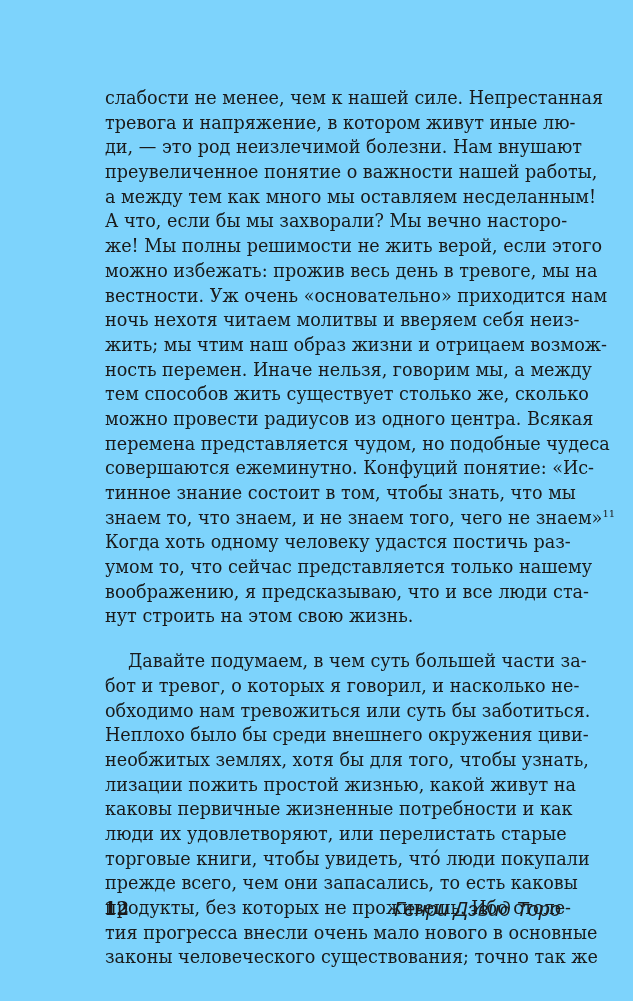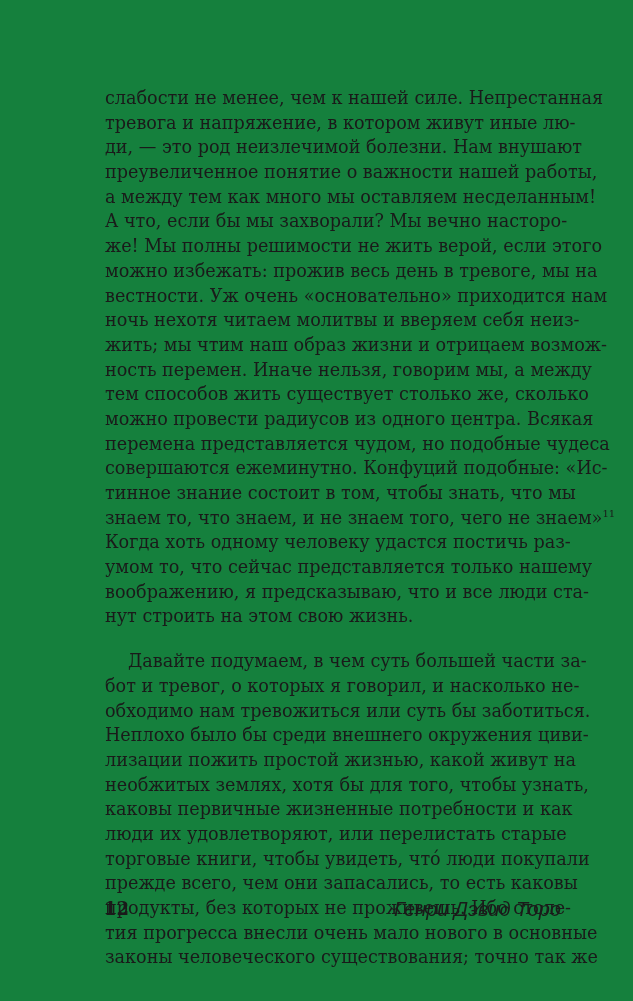--- a/index.html
+++ b/index.html
@@ -1,17 +1,17 @@
 <!DOCTYPE html>
 <html><head>
 <meta charset="utf-8">
 <style>
   html, body { margin: 0; padding: 0; background: #ffffff; }
   body { width: 633px; height: 1001px; position: relative; overflow: hidden; }
-  .page { position: absolute; left: 0; top: 0; width: 633px; height: 1001px; background: #15803d; }
+  .page { position: absolute; left: 0; top: 0; width: 633px; height: 1001px; background: #7dd3fc; }
   .text-block {
     position: absolute; left: 105px; top: 86px; width: 456px;
     font-family: "DejaVu Serif", "Liberation Serif", serif;
     font-size: 17.6px; line-height: 24.7px; color: #1a1a1a;
   }
   .line { display: block; white-space: nowrap; text-align: justify; text-align-last: justify; height: 24.7px; }
   .line.last { text-align-last: left; }
   .line.indent { padding-left: 23px; margin-top: 20px; }
   sup { font-size: 10px; line-height: 0; vertical-align: 7px; margin-top: 16px; }
   .footer-num {
@@ -38,33 +38,33 @@
     <span class="line">А что, если бы мы захворали? Мы вечно насторо-</span>
     <span class="line">же! Мы полны решимости не жить верой, если этого</span>
     <span class="line">можно избежать: прожив весь день в тревоге, мы на</span>
     <span class="line">вестности. Уж очень «основательно» приходится нам</span>
     <span class="line">ночь нехотя читаем молитвы и вверяем себя неиз-</span>
     <span class="line">жить; мы чтим наш образ жизни и отрицаем возмож-</span>
     <span class="line">ность перемен. Иначе нельзя, говорим мы, а между</span>
     <span class="line">тем способов жить существует столько же, сколько</span>
     <span class="line">можно провести радиусов из одного центра. Всякая</span>
     <span class="line">перемена представляется чудом, но подобные чудеса</span>
-    <span class="line">совершаются ежеминутно. Конфуций подобные: «Ис-</span>
+    <span class="line">совершаются ежеминутно. Конфуций понятие: «Ис-</span>
     <span class="line">тинное знание состоит в том, чтобы знать, что мы</span>
     <span class="line last"><span>знаем то, что знаем, и не знаем того, чего не знаем»</span><sup>11</sup></span>
     <span class="line">Когда хоть одному человеку удастся постичь раз-</span>
     <span class="line">умом то, что сейчас представляется только нашему</span>
     <span class="line">воображению, я предсказываю, что и все люди ста-</span>
     <span class="line last">нут строить на этом свою жизнь.</span>
     <span class="line indent">Давайте подумаем, в чем суть большей части за-</span>
     <span class="line">бот и тревог, о которых я говорил, и насколько не-</span>
     <span class="line">обходимо нам тревожиться или суть бы заботиться.</span>
     <span class="line">Неплохо было бы среди внешнего окружения циви-</span>
+    <span class="line">необжитых землях, хотя бы для того, чтобы узнать,</span>
     <span class="line">лизации пожить простой жизнью, какой живут на</span>
-    <span class="line">необжитых землях, хотя бы для того, чтобы узнать,</span>
     <span class="line">каковы первичные жизненные потребности и как</span>
     <span class="line">люди их удовлетворяют, или перелистать старые</span>
     <span class="line">торговые книги, чтобы увидеть, что́ люди покупали</span>
     <span class="line">прежде всего, чем они запасались, то есть каковы</span>
     <span class="line">продукты, без которых не проживешь. Ибо столе-</span>
     <span class="line">тия прогресса внесли очень мало нового в основные</span>
     <span class="line">законы человеческого существования; точно так же</span>
   </div>
   <div class="footer-num">12</div>
   <div class="footer-author">Генри Дэвид Торо</div>

